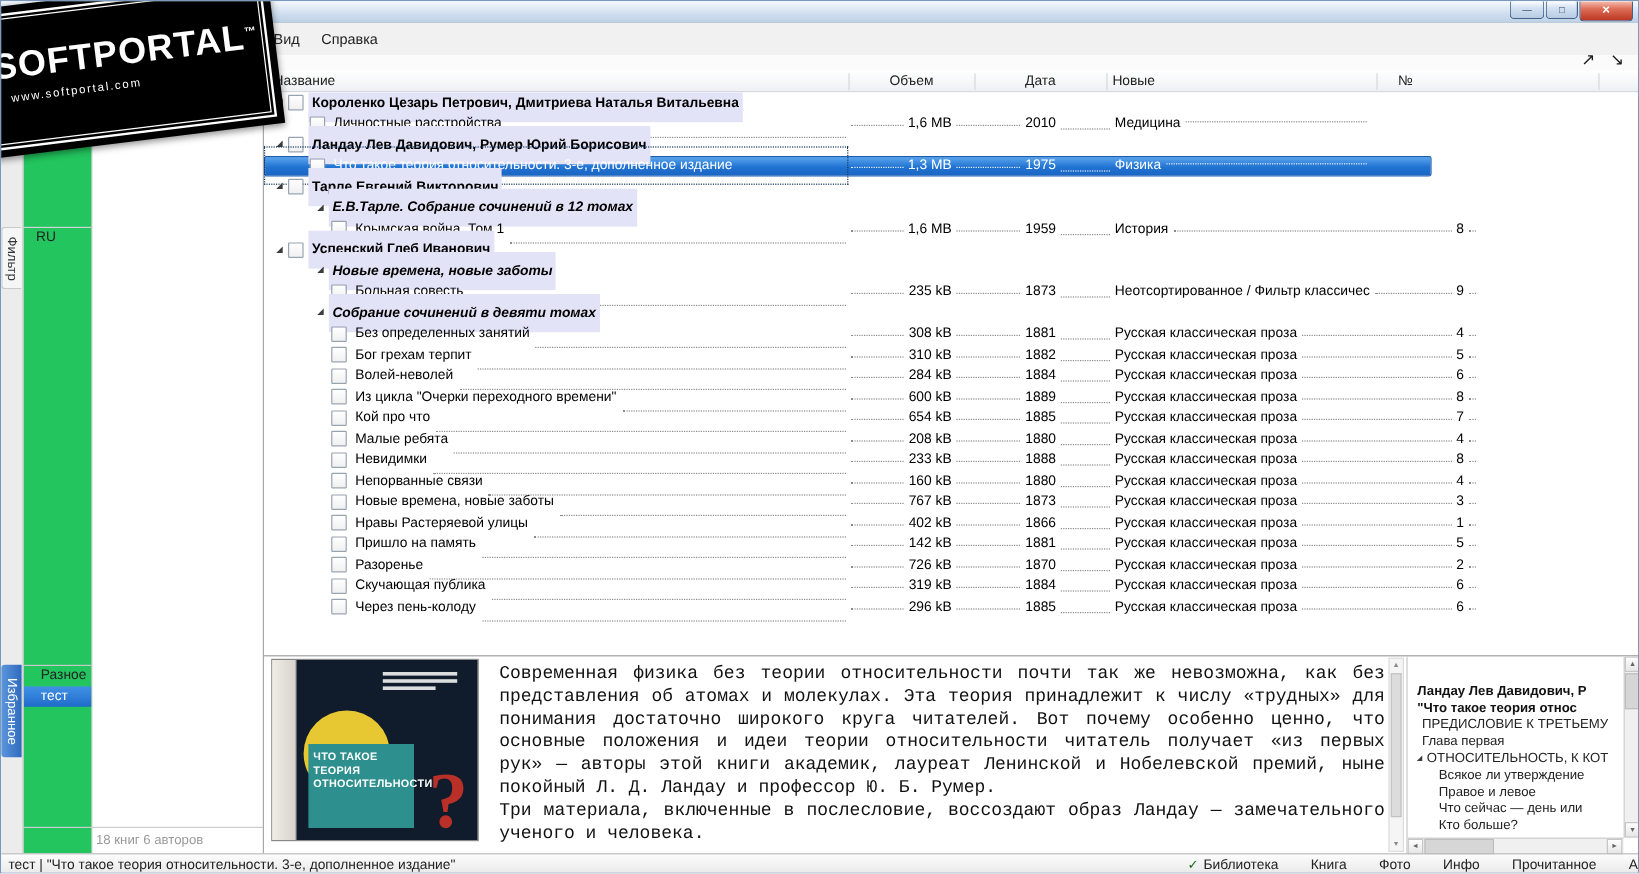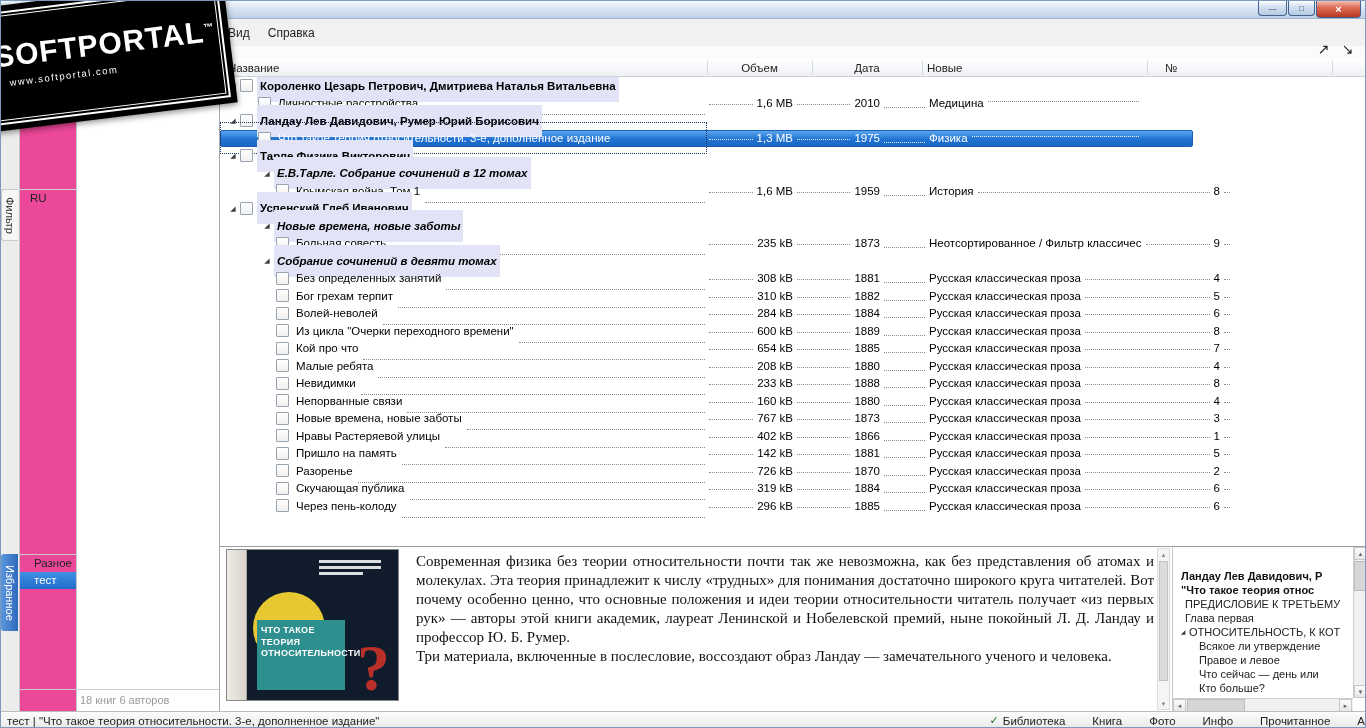--- a/index.html
+++ b/index.html
@@ -28,21 +28,21 @@
   .tree-btn.expand{left:1337px}
 
   
   .tabstrip{position:absolute;left:0;top:45px;width:18px;height:665px;background:#ececec}
   .vtab{position:absolute;left:0;width:17px;writing-mode:vertical-rl;text-align:center;font-size:11px;
     border-radius:3px 0 0 3px;display:flex;align-items:center;justify-content:center}
   .vtab.filter{top:143px;height:52px;background:#f6f6f6;border:1px solid #c9c9c9;border-right:none;color:#333}
   .vtab.fav{top:508px;height:77px;background:linear-gradient(90deg,#5b97dd,#3069bd);color:#fff}
 
   
-  .panelA{position:absolute;left:18px;top:45px;width:58px;height:665px;background:#ec4899;
+  .panelA{position:absolute;left:18px;top:45px;width:58px;height:665px;background:#22c55e;
     border-left:1px solid #c6c6c6;border-right:1px solid #c6c6c6}
   .langsect{position:absolute;left:0;right:0;top:143px;border-top:1px solid #d2d2d2}
   .langitem{height:17px;line-height:17px;padding-left:10px;font-size:11.5px;color:#222}
   .groups{position:absolute;left:0;right:0;top:508px;border-top:1px solid #c9c9c9}
   .gitem{height:17px;line-height:17px;padding-left:14px;font-size:11.5px;color:#222;white-space:nowrap;overflow:hidden}
   .gitem.sel{background:linear-gradient(#4191e6,#1f6cc9);color:#fff}
   .panelB{position:absolute;left:76px;top:45px;width:142px;height:665px;background:#fff}
   .stats{position:absolute;left:3px;top:648px;font-size:11px;color:#9a9a9a;white-space:nowrap}
   .hline688{position:absolute;left:18px;top:688px;width:200px;height:1px;background:#cccccc;z-index:2}
   .vline218{position:absolute;left:218px;top:45px;width:1px;height:665px;background:#a8a8a8;z-index:2}
@@ -97,21 +97,21 @@
   .cover{position:absolute;left:6px;top:2px;width:173px;height:152px;display:flex;border:1px solid #888}
   .spine{flex:0 0 20px;background:linear-gradient(90deg,#efece6,#d8d4cc);border-right:1px solid #a9a49c}
   .cbody{position:relative;flex:1 1 auto;background:#101c2c;overflow:hidden}
   .bar{position:absolute;left:72px;height:2.5px;width:62px;background:rgba(255,255,255,.85)}
   .bar.b1{top:10px}.bar.b2{top:16px}.bar.b3{top:22px;width:44px}
   .circle{position:absolute;left:6px;top:42px;width:72px;height:72px;border-radius:50%;background:#e8c832}
   .tealbox{position:absolute;left:10px;top:70px;width:88px;height:70px;background:#2e8f8f;color:#fff;
     font-size:9px;font-weight:bold;line-height:1.3;padding:5px 4px;letter-spacing:.3px}
   .qmark{position:absolute;right:8px;bottom:-6px;font-size:66px;font-weight:bold;color:#b83028;font-family:"Liberation Serif",serif}
   .annot{position:absolute;left:196px;top:2px;width:738px;height:160px;overflow:hidden;
-    font-family:Liberation Serif, serif;font-size:15px;line-height:19px;text-align:justify;color:#111;padding-top:3px}
+    font-family:Liberation Mono, monospace;font-size:15px;line-height:19px;text-align:justify;color:#111;padding-top:3px}
   .annot p{margin:0}
   .ann-sb{position:absolute;left:937px;top:1px;width:13px;height:162px;background:#f5f5f5;border:1px solid #ddd}
   .ann-sb .sb-up,.ann-sb .sb-down{position:absolute;left:0;width:11px;height:11px;font-size:6px;color:#888;
     display:flex;align-items:center;justify-content:center}
   .ann-sb .sb-up{top:0}.ann-sb .sb-down{bottom:0}
   .ann-sb .sb-thumb{position:absolute;left:1px;top:12px;width:9px;height:120px;background:#dcdcdc;border:1px solid #c2c2c2}
   .vline-toc{position:absolute;left:952px;top:0;width:1px;height:165px;background:#c9c9c9}
   .toc{position:absolute;left:953px;top:0;width:180px;height:150px;overflow:hidden;padding-top:22px;font-size:11px;color:#222}
   .toc-item{height:14px;line-height:14px;white-space:nowrap;display:flex;align-items:center}
   .toc-item.b{font-weight:bold;color:#111}
@@ -260,21 +260,21 @@
         <span class="genre">Физика</span>
         <div class="box bn">
           <span class="ldr"></span>
         </div>
         <span class="tail t2"></span>
       </div>
       <div class="trow author">
         <div class="tp">
           <span class="exp">◢</span>
           <span class="cb"></span>
-          <span class="ttl">Тарле Физика Викторович</span>
+          <span class="ttl">Тарле Евгений Викторович</span>
         </div>
       </div>
       <div class="trow series">
         <div class="tp">
           <span class="exp">◢</span>
           <span class="ttl">Е.В.Тарле. Собрание сочинений в 12 томах</span>
         </div>
       </div>
       <div class="trow book l2">
         <div class="tp">

